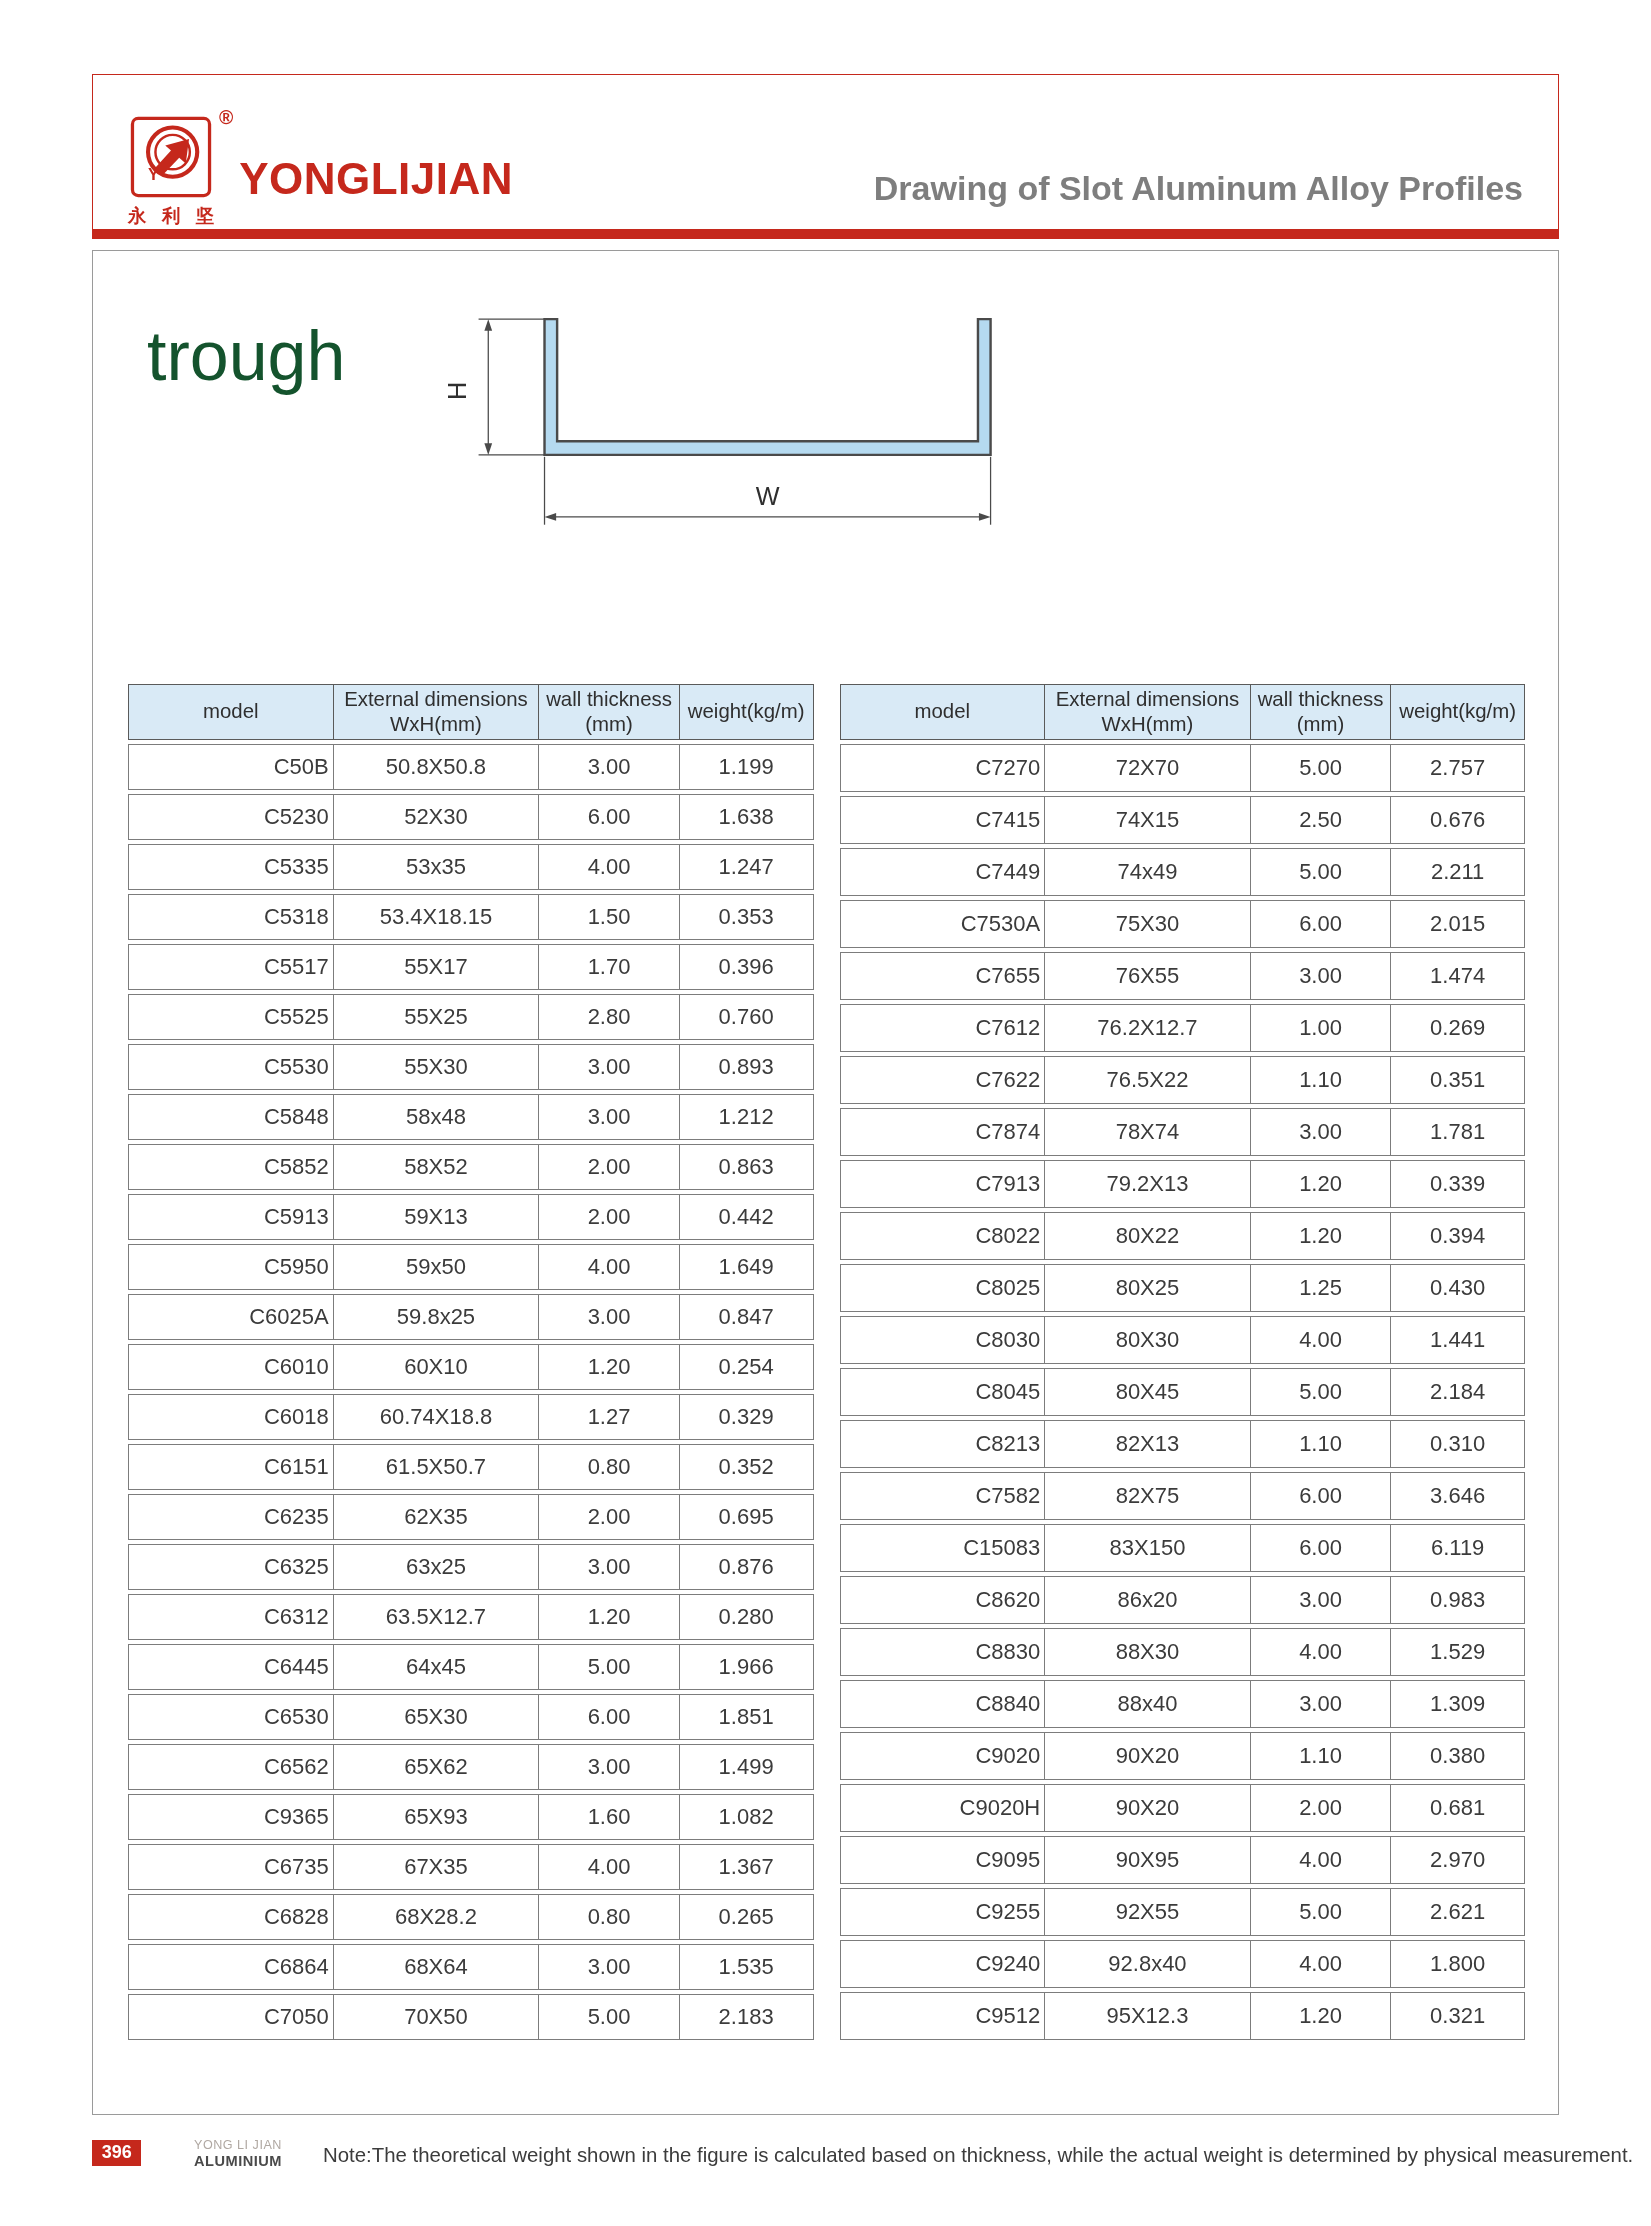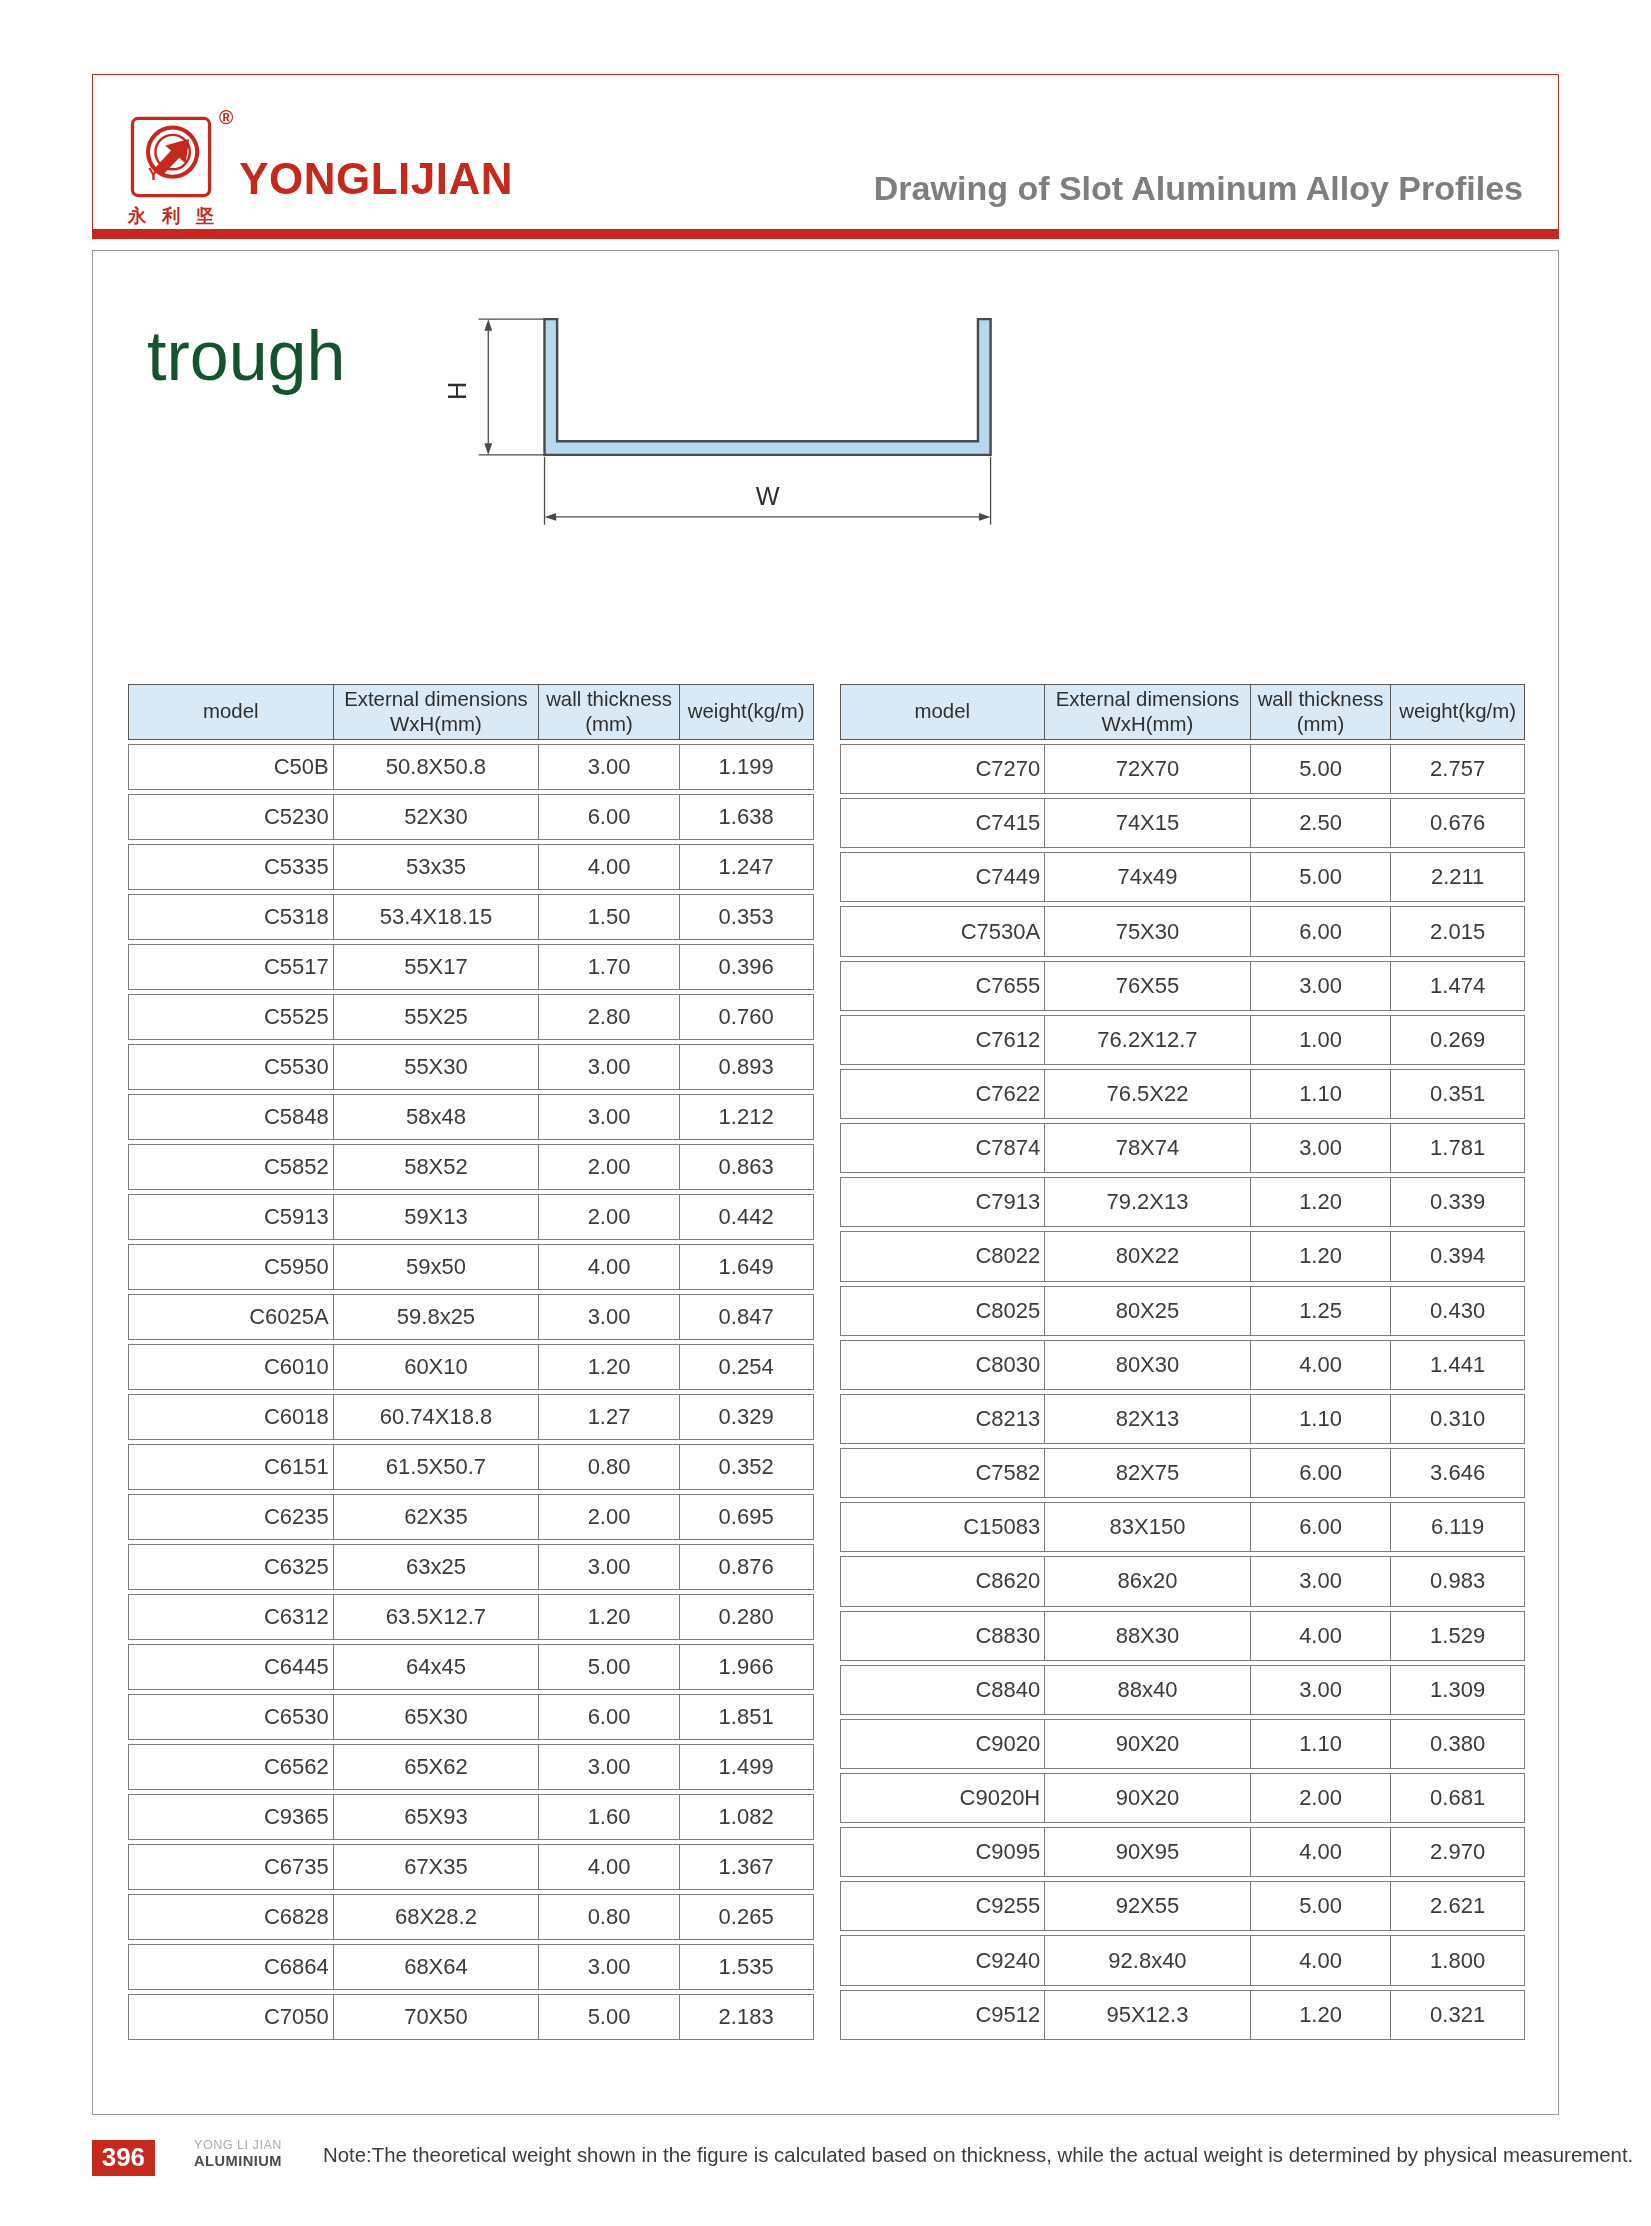--- a/index.html
+++ b/index.html
@@ -39,21 +39,21 @@
   th:first-child{border-left:1px solid #5a5a5a;}
   td{
     height:46px;font-size:22px;color:#3b3b3b;background:#fff;
     border-top:1px solid #7c7c7c;border-bottom:1px solid #7c7c7c;border-right:1px solid #7c7c7c;
   }
   td:first-child{border-left:1px solid #7c7c7c;text-align:right;}
   
   .footer{position:absolute;left:92px;top:2137px;width:1467px;height:58px;}
   .page-badge{
     position:absolute;left:0;top:2.9px;background:#c5281c;color:#fff;
-    font-size:26px;font-weight:bold;padding:1.9px 9.7px 2.9px 9.7px;
+    font-size:18px;font-weight:bold;padding:1.9px 9.7px 2.9px 9.7px;
   }
   .brand-small{position:absolute;left:74px;top:1.9px;line-height:1.1;margin-left:28px;}
   .brand-small .l1{font-size:12.6px;color:#b0a8a2;letter-spacing:0.5px;}
   .brand-small .l2{font-size:14.6px;font-weight:bold;color:#4a4a4a;letter-spacing:0.5px;}
   .footer-note{position:absolute;left:231px;top:6.8px;font-size:20.4px;color:#3c3c3c;white-space:nowrap;}
   svg text{font-family:"Liberation Sans", sans-serif;}
 </style>
 </head>
 <body>
 
@@ -361,20 +361,26 @@
             <td>1.25</td>
             <td>0.430</td>
           </tr>
           <tr>
             <td>C8030</td>
             <td>80X30</td>
             <td>4.00</td>
             <td>1.441</td>
           </tr>
           <tr>
+            <td>C8045</td>
+            <td>80X45</td>
+            <td>5.00</td>
+            <td>2.184</td>
+          </tr>
+          <tr>
             <td>C8213</td>
             <td>82X13</td>
             <td>1.10</td>
             <td>0.310</td>
           </tr>
           <tr>
             <td>C7582</td>
             <td>82X75</td>
             <td>6.00</td>
             <td>3.646</td>

